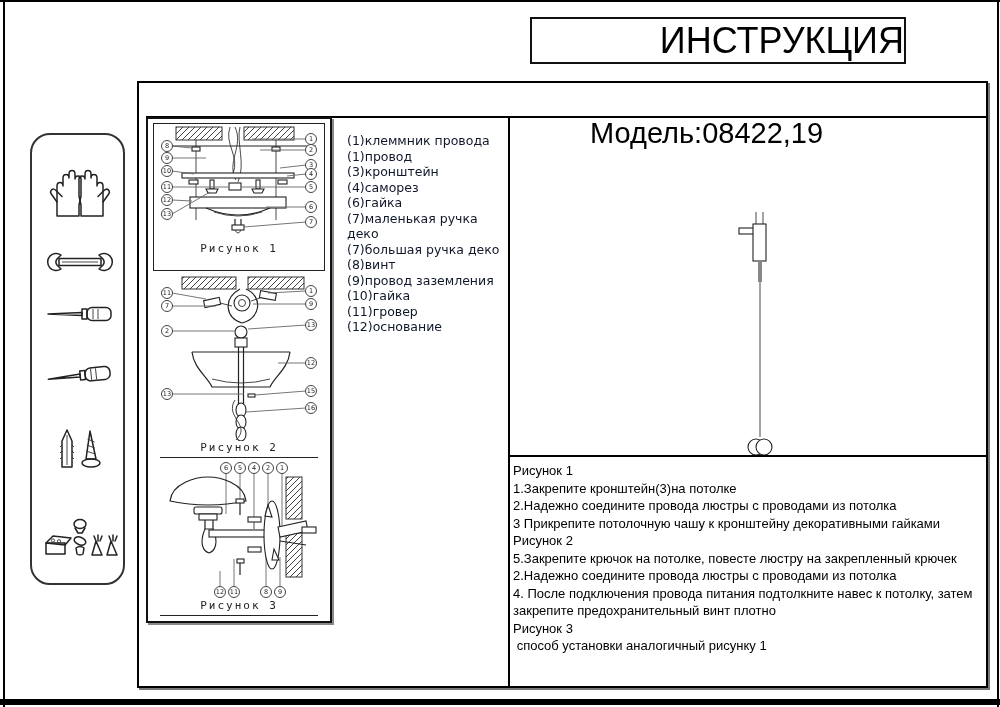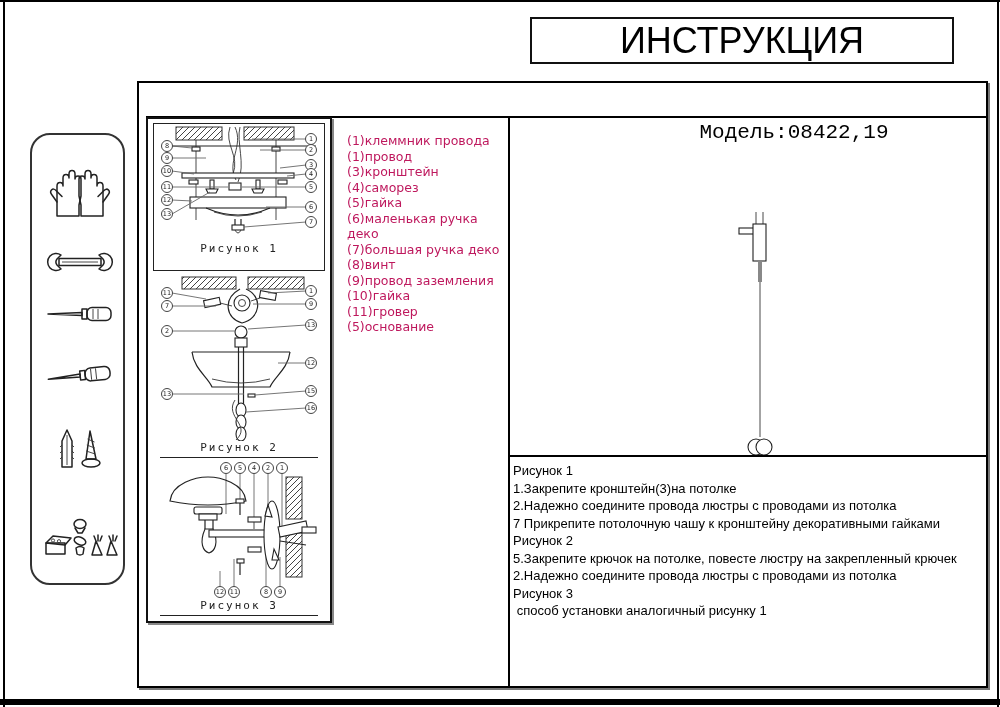--- a/index.html
+++ b/index.html
@@ -4,22 +4,22 @@
 <style>
   html,body{margin:0;padding:0;background:#fff;}
   .page{position:relative;width:1000px;height:707px;background:#fff;overflow:hidden;
         font-family:"Liberation Sans",sans-serif;color:#000;}
   
   .b-top{position:absolute;left:0;top:0;width:1000px;height:2px;background:#000;}
   .b-left{position:absolute;left:3px;top:0;width:2px;height:707px;background:#000;}
   .b-right{position:absolute;left:997px;top:0;width:2px;height:707px;background:#000;}
   .b-bottom{position:absolute;left:0;top:699px;width:1000px;height:6px;background:#000;}
 
-  .title-box{position:absolute;left:530px;top:17px;width:424px;height:47px;
-             border:2px solid #111;box-sizing:border-box;text-align:center;}
+  .title-box{position:absolute;left:530px;top:17px;width:376px;height:47px;
+             border:2px solid #111;box-sizing:border-box;text-align:right;}
   .title-box .t{font-size:36px;line-height:43px;letter-spacing:0px;}
 
   .sidebar{position:absolute;left:30px;top:133px;width:95px;height:452px;
            border:2px solid #333;border-radius:20px;box-sizing:border-box;}
   .tool{position:absolute;left:0;width:95px;display:flex;justify-content:center;}
 
   .main-box{position:absolute;left:137px;top:81px;width:851px;height:607px;
             border:2px solid #000;box-sizing:border-box;background:#fff;
             box-shadow:2px 2px 0 #777;}
   .top-rule{position:absolute;left:146px;top:116px;width:842px;border-top:2px solid #000;}
@@ -38,23 +38,23 @@
   .ln{stroke:#222;stroke-width:1.2;fill:none;}
   .thin{stroke:#333;stroke-width:0.9;fill:none;}
   .part{stroke:#222;stroke-width:1.1;fill:#fff;}
   .hrect{stroke:#333;stroke-width:1;}
   .leader{stroke:#666;stroke-width:0.9;fill:none;}
   .co{fill:#fff;stroke:#444;stroke-width:1;}
   .cot{font-family:"DejaVu Sans",sans-serif;font-size:6.5px;fill:#222;text-anchor:middle;stroke:none;}
   .tool-ln{stroke:#222;stroke-width:1.5;fill:none;stroke-linejoin:round;stroke-linecap:round;}
 
   .parts-list{position:absolute;left:347px;top:133px;width:160px;
-              font-family:"DejaVu Sans",sans-serif;font-size:12.5px;line-height:15.5px;color:#be185d;}
-  .model{position:absolute;top:117px;left:590px;width:408px;text-align:center;
-         font-size:21px;line-height:32px;white-space:nowrap;font-family:Liberation Mono, monospace;}
+              font-family:"DejaVu Sans",sans-serif;font-size:12.5px;line-height:15.5px;color:#0f172a;}
+  .model{position:absolute;top:117px;left:590px;width:408px;text-align:left;
+         font-size:29px;line-height:32px;white-space:nowrap;}
   .pendant{position:absolute;left:690px;top:200px;}
   .instructions{position:absolute;left:508px;top:455px;width:480px;box-sizing:border-box;
                 border-top:2px solid #000;padding:5px 4px 0 5px;
                 font-size:13px;line-height:17.5px;}
   .instructions div{white-space:pre-wrap;}
 </style>
 </head>
 <body>
 
 <div class="page">
@@ -337,47 +337,48 @@
     </svg>
     <div class="fig-label">Рисунок 3</div>
     <div class="fig-rule"></div>
   </div>
 
   <div class="parts-list">
     <div>(1)клеммник провода</div>
     <div>(1)провод</div>
     <div>(3)кронштейн</div>
     <div>(4)саморез</div>
-    <div>(5)гайка</div>
-    <div>(6)маленькая ручка деко</div>
+    <div>(6)гайка</div>
+    <div>(7)маленькая ручка деко</div>
     <div>(7)большая ручка деко</div>
     <div>(8)винт</div>
     <div>(9)провод заземления</div>
     <div>(10)гайка</div>
     <div>(11)гровер</div>
-    <div>(5)основание</div>
+    <div>(12)основание</div>
   </div>
 
   <div class="model">Модель:08422,19</div>
 
   <svg class="pendant" width="140" height="260" viewBox="0 0 140 260">
     <line class="thin" x1="66" y1="12" x2="66" y2="25"></line>
     <line class="thin" x1="73" y1="12" x2="73" y2="25"></line>
     <rect class="part" x="49" y="28" width="15" height="6"></rect>
     <rect class="part" x="63" y="24" width="13" height="37"></rect>
     <rect x="68" y="61" width="4" height="21" fill="#888" stroke="none"></rect>
     <line class="thin" x1="70" y1="82" x2="70" y2="237"></line>
     <circle class="part" cx="66" cy="247" r="8"></circle>
     <circle class="part" cx="74" cy="247" r="8"></circle>
   </svg>
 
   <div class="instructions">
     <div>Рисунок 1</div>
     <div>1.Закрепите кронштейн(3)на потолке</div>
     <div>2.Надежно соедините провода люстры с проводами из потолка</div>
-    <div>7 Прикрепите потолочную чашу к кронштейну декоративными гайками</div>
+    <div>3 Прикрепите потолочную чашу к кронштейну декоративными гайками</div>
     <div>Рисунок 2</div>
     <div>5.Закрепите крючок на потолке, повесте люстру на закрепленный крючек</div>
     <div>2.Надежно соедините провода люстры с проводами из потолка</div>
+    <div>4. После подключения провода питания подтолкните навес к потолку, затем закрепите предохранительный винт плотно</div>
     <div>Рисунок 3</div>
     <div> способ установки аналогичный рисунку 1</div>
   </div>
 </div>
 
 </body></html>

